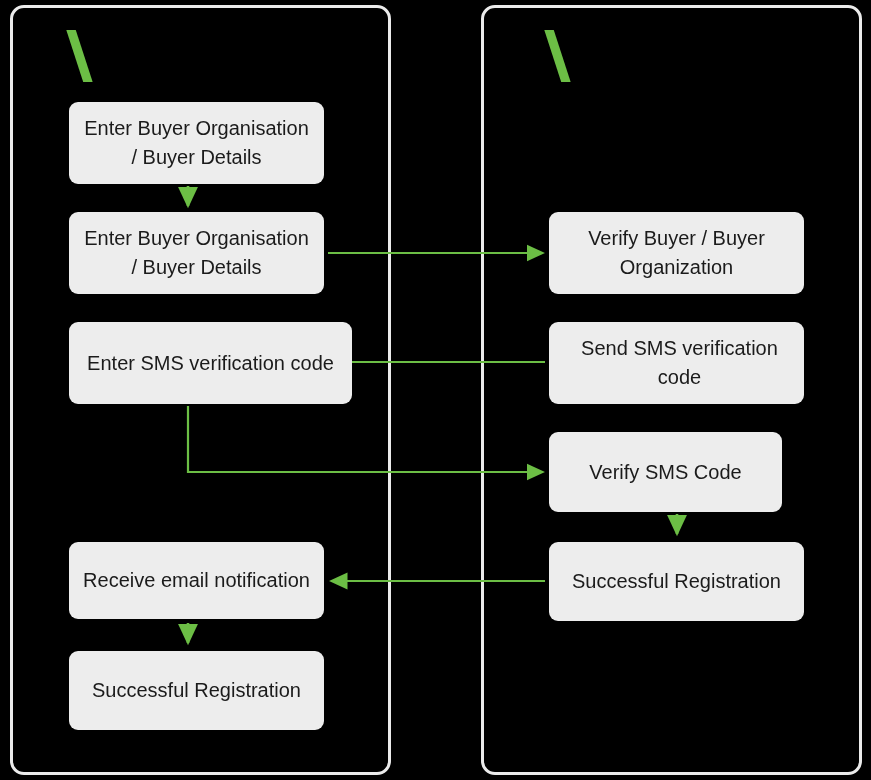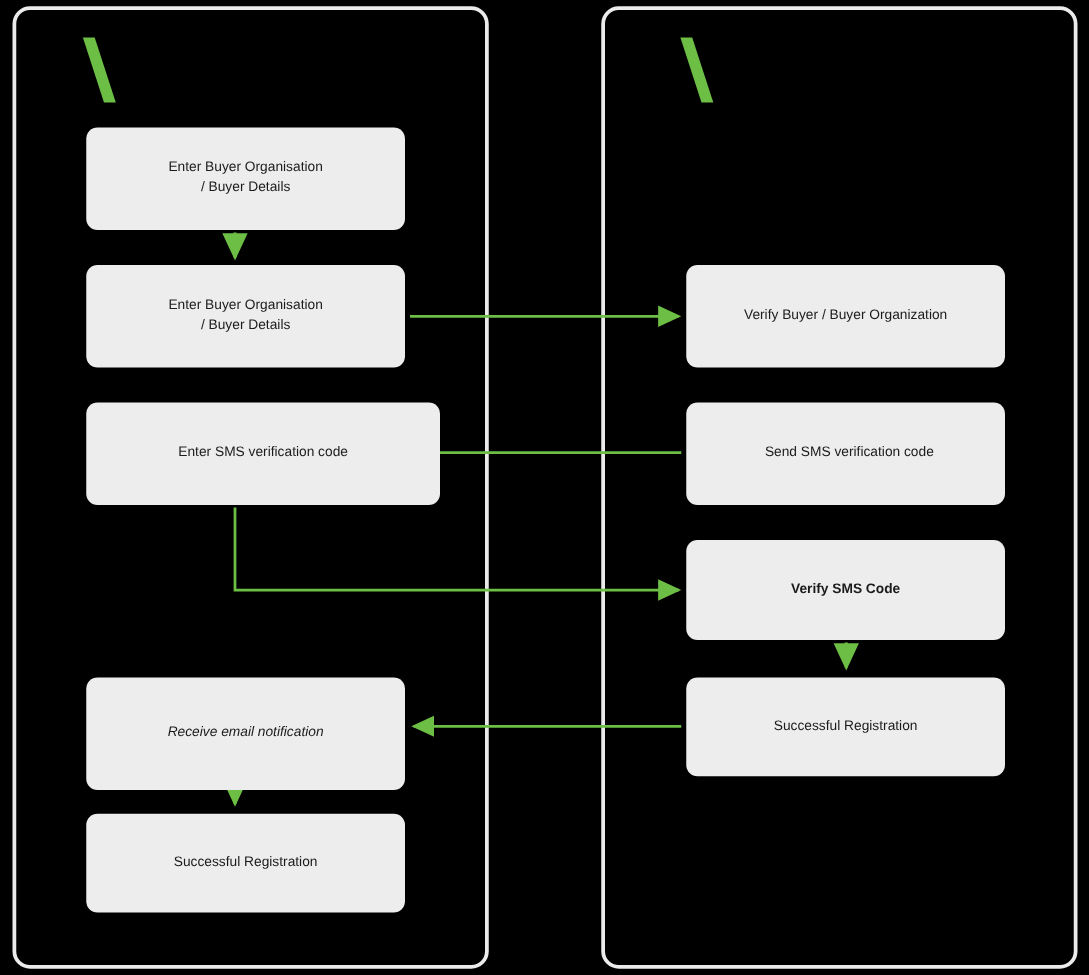--- a/index.html
+++ b/index.html
@@ -47,41 +47,41 @@
     transform-origin: top left;
   }
 
   
   .node {
     position: absolute;
     box-sizing: border-box;
     background: #ededed;
     border-radius: 9px;
     color: #1b1b1b;
-    font-size: 11px;
+    font-size: 20px;
     line-height: 1.45;
     display: flex;
     align-items: center;
     justify-content: center;
     text-align: center;
     padding: 6px 14px;
     white-space: pre-line;
   }
 
   
   #n-l1 { left: 69px; top: 102px; width: 255px; height: 82px; }
   #n-l2 { left: 69px; top: 212px; width: 255px; height: 82px; }
   #n-l3 { left: 69px; top: 322px; width: 283px; height: 82px; }
-  #n-l4 { left: 69px; top: 542px; width: 255px; height: 90px; font-style: italic; }
+  #n-l4 { left: 69px; top: 542px; width: 255px; height: 77px; }
   #n-l5 { left: 69px; top: 651px; width: 255px; height: 79px; }
 
   
   #n-r1 { left: 549px; top: 212px; width: 255px; height: 82px; }
   #n-r2 { left: 549px; top: 322px; width: 255px; height: 82px; padding-left: 20px; }
-  #n-r3 { left: 549px; top: 432px; width: 255px; height: 80px; font-weight: bold; }
+  #n-r3 { left: 549px; top: 432px; width: 233px; height: 80px; }
   #n-r4 { left: 549px; top: 542px; width: 255px; height: 79px; }
 
   
   #wires {
     position: absolute;
     left: 0; top: 0;
     width: 871px;
     height: 780px;
     pointer-events: none;
   }

